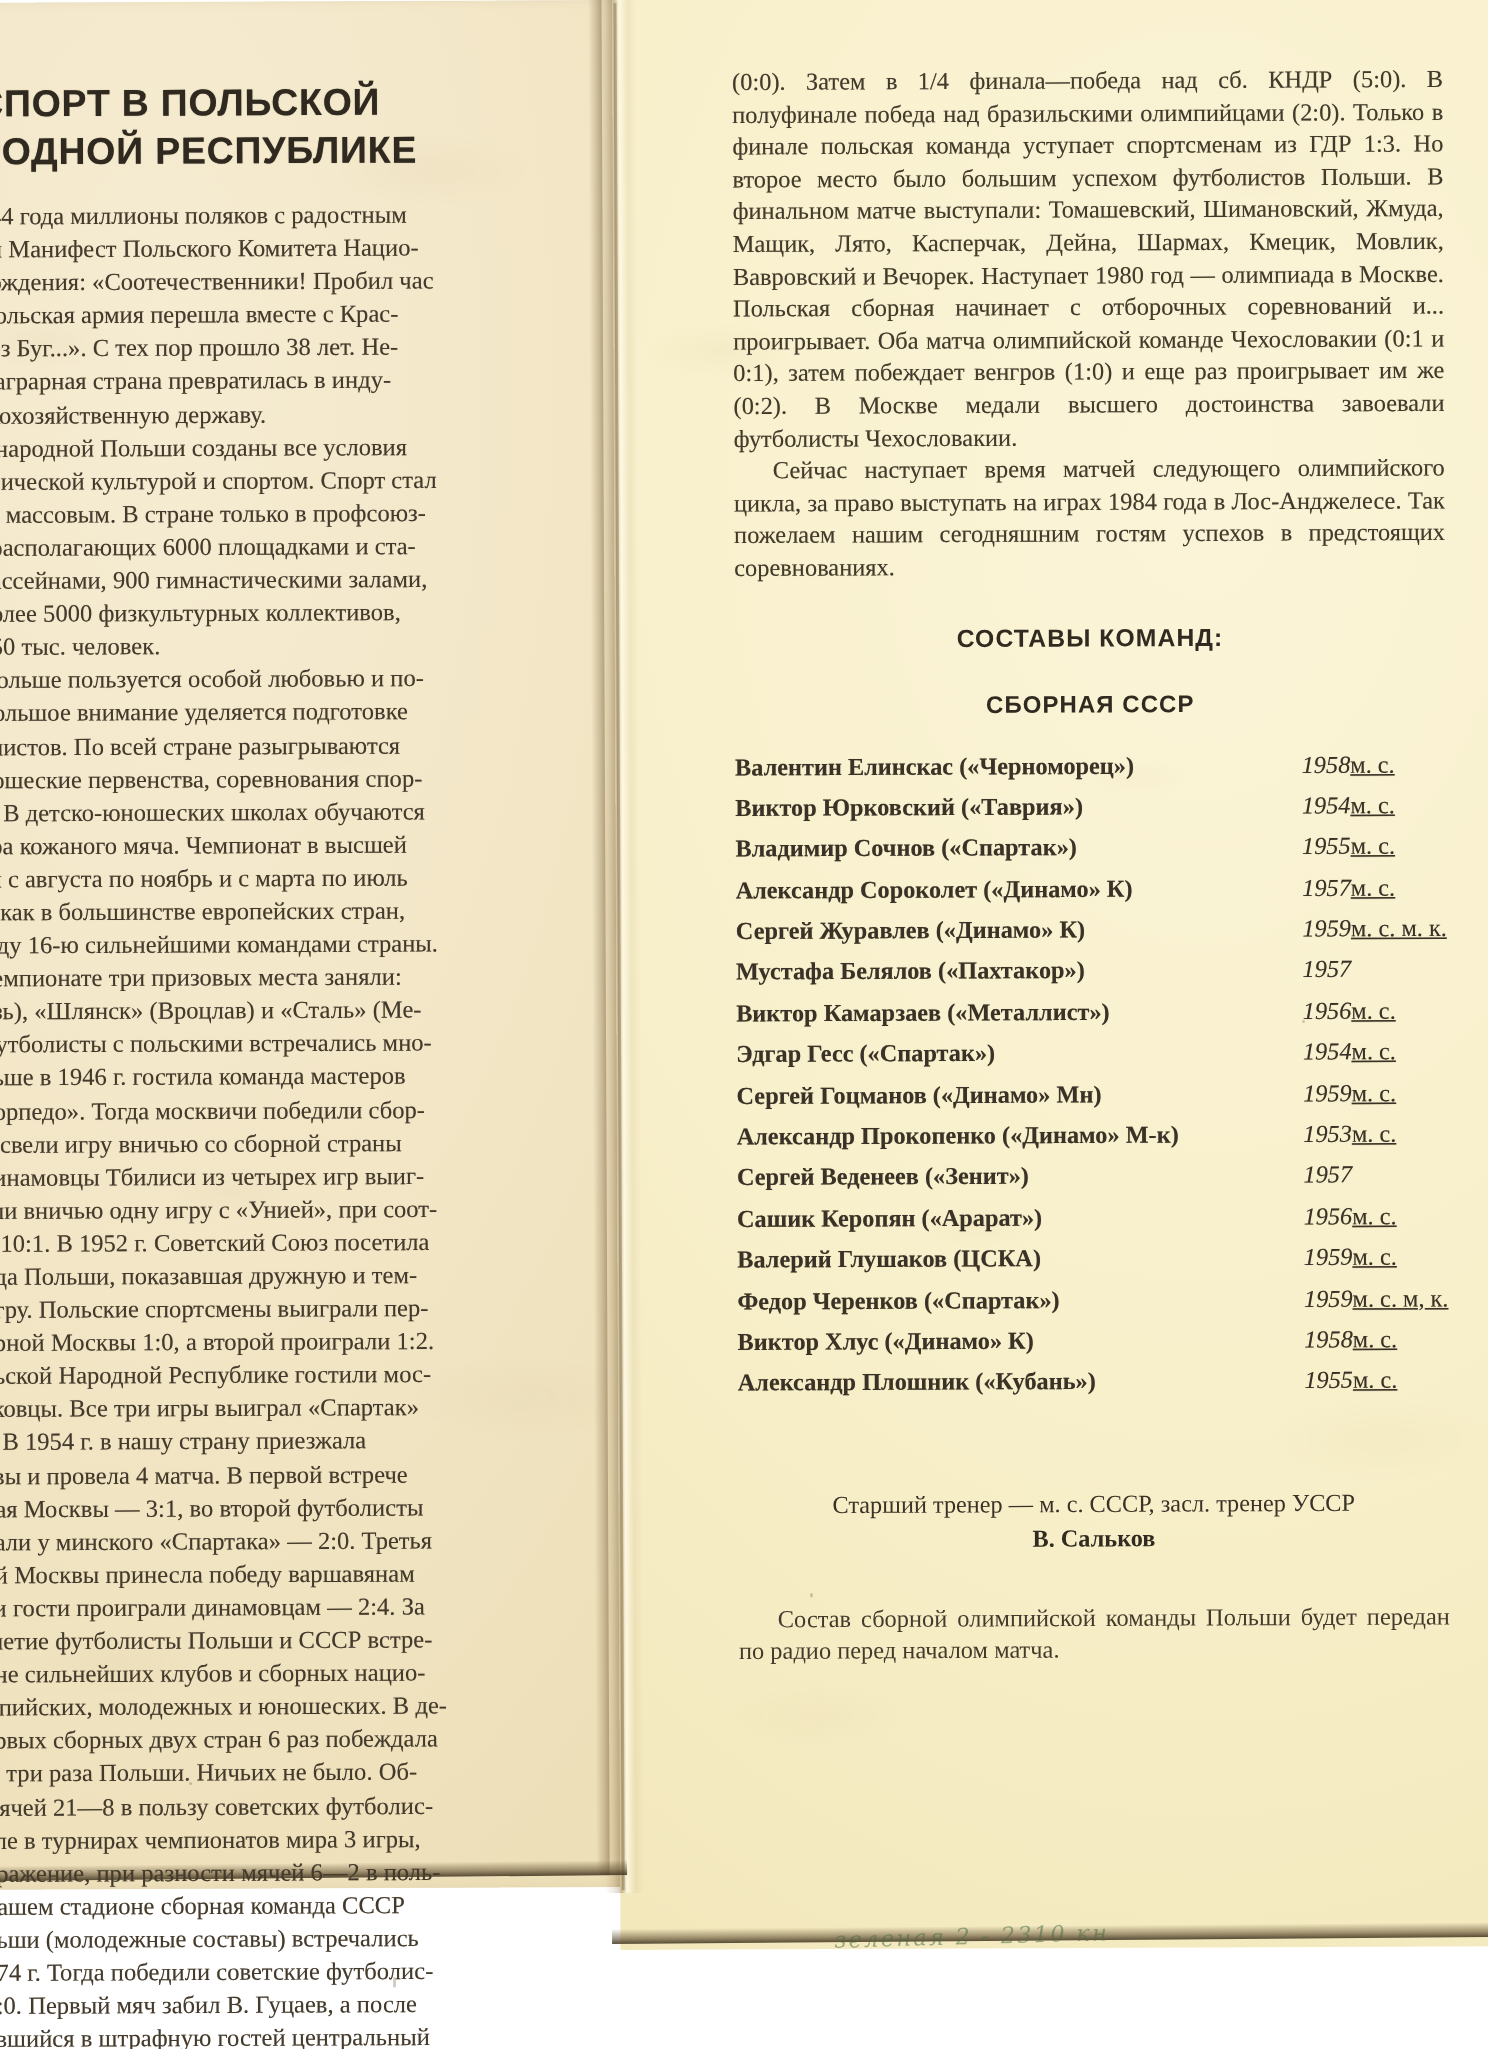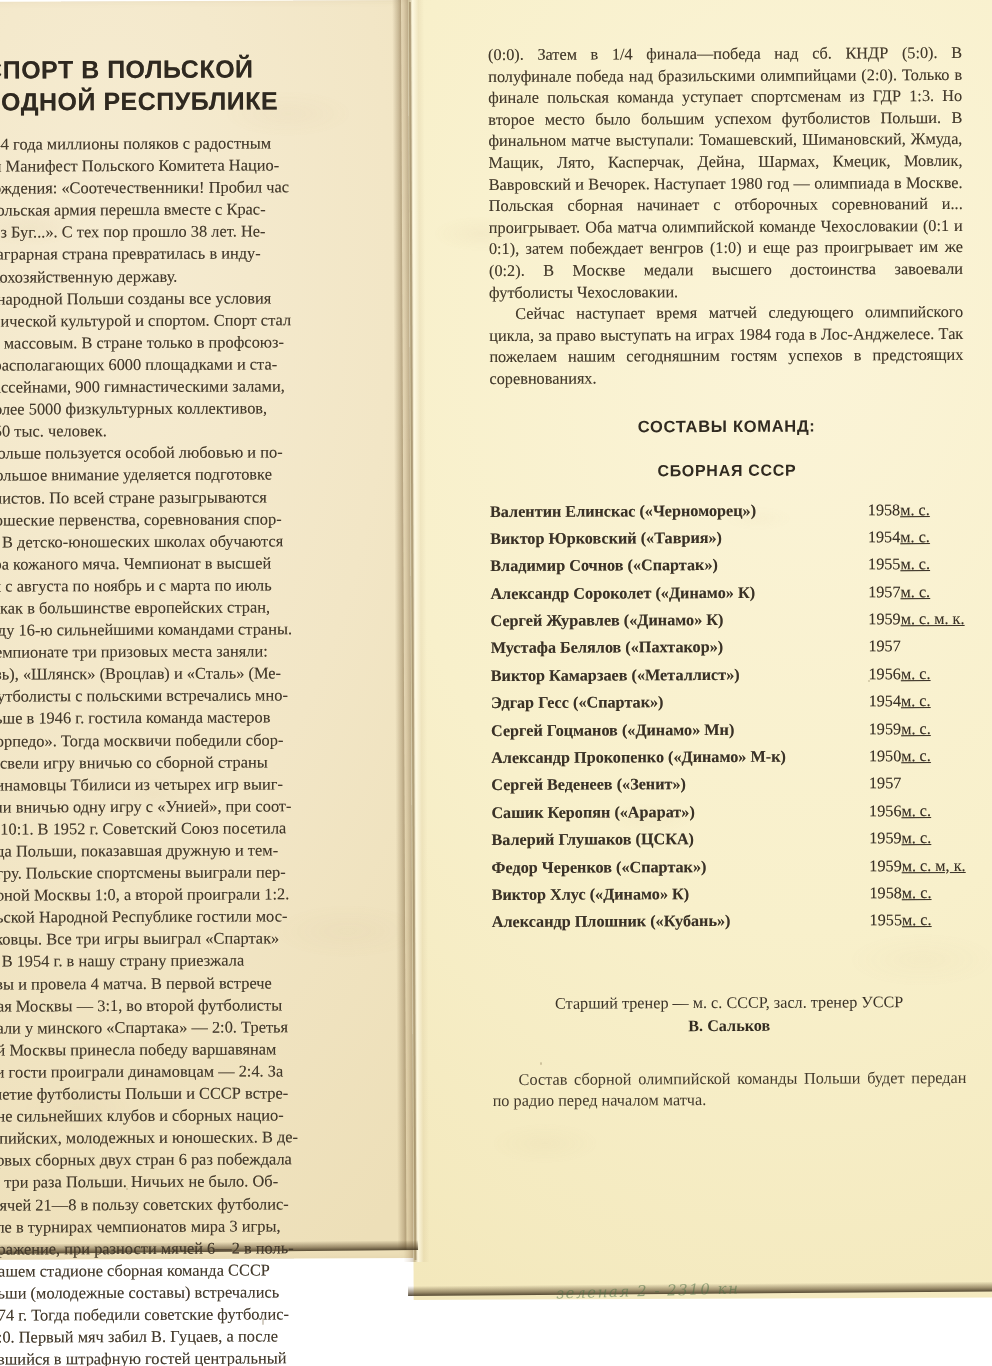--- a/index.html
+++ b/index.html
@@ -188,20 +188,21 @@
   td.pname {
     font-weight: 700;
     white-space: nowrap;
     padding-left: 12px;
     color: #332c21;
   }
   td.pyear {
     white-space: nowrap;
     padding-left: 18px;
     width: 1%;
+    font-style: italic;
   }
   td.prank {
     white-space: nowrap;
     padding-left: 6px;
     width: 1%;
     text-decoration: underline;
   }
 
   .coach {
     margin-top: 52px;
@@ -380,21 +381,21 @@
               <td class="pyear">1954</td>
               <td class="prank">м. с.</td>
             </tr>
             <tr>
               <td class="pname">Сергей Гоцманов («Динамо» Мн)</td>
               <td class="pyear">1959</td>
               <td class="prank">м. с.</td>
             </tr>
             <tr>
               <td class="pname">Александр Прокопенко («Динамо» М-к)</td>
-              <td class="pyear">1950</td>
+              <td class="pyear">1953</td>
               <td class="prank">м. с.</td>
             </tr>
             <tr>
               <td class="pname">Сергей Веденеев («Зенит»)</td>
               <td class="pyear">1957</td>
               <td class="prank"></td>
             </tr>
             <tr>
               <td class="pname">Сашик Керопян («Арарат»)</td>
               <td class="pyear">1956</td>

